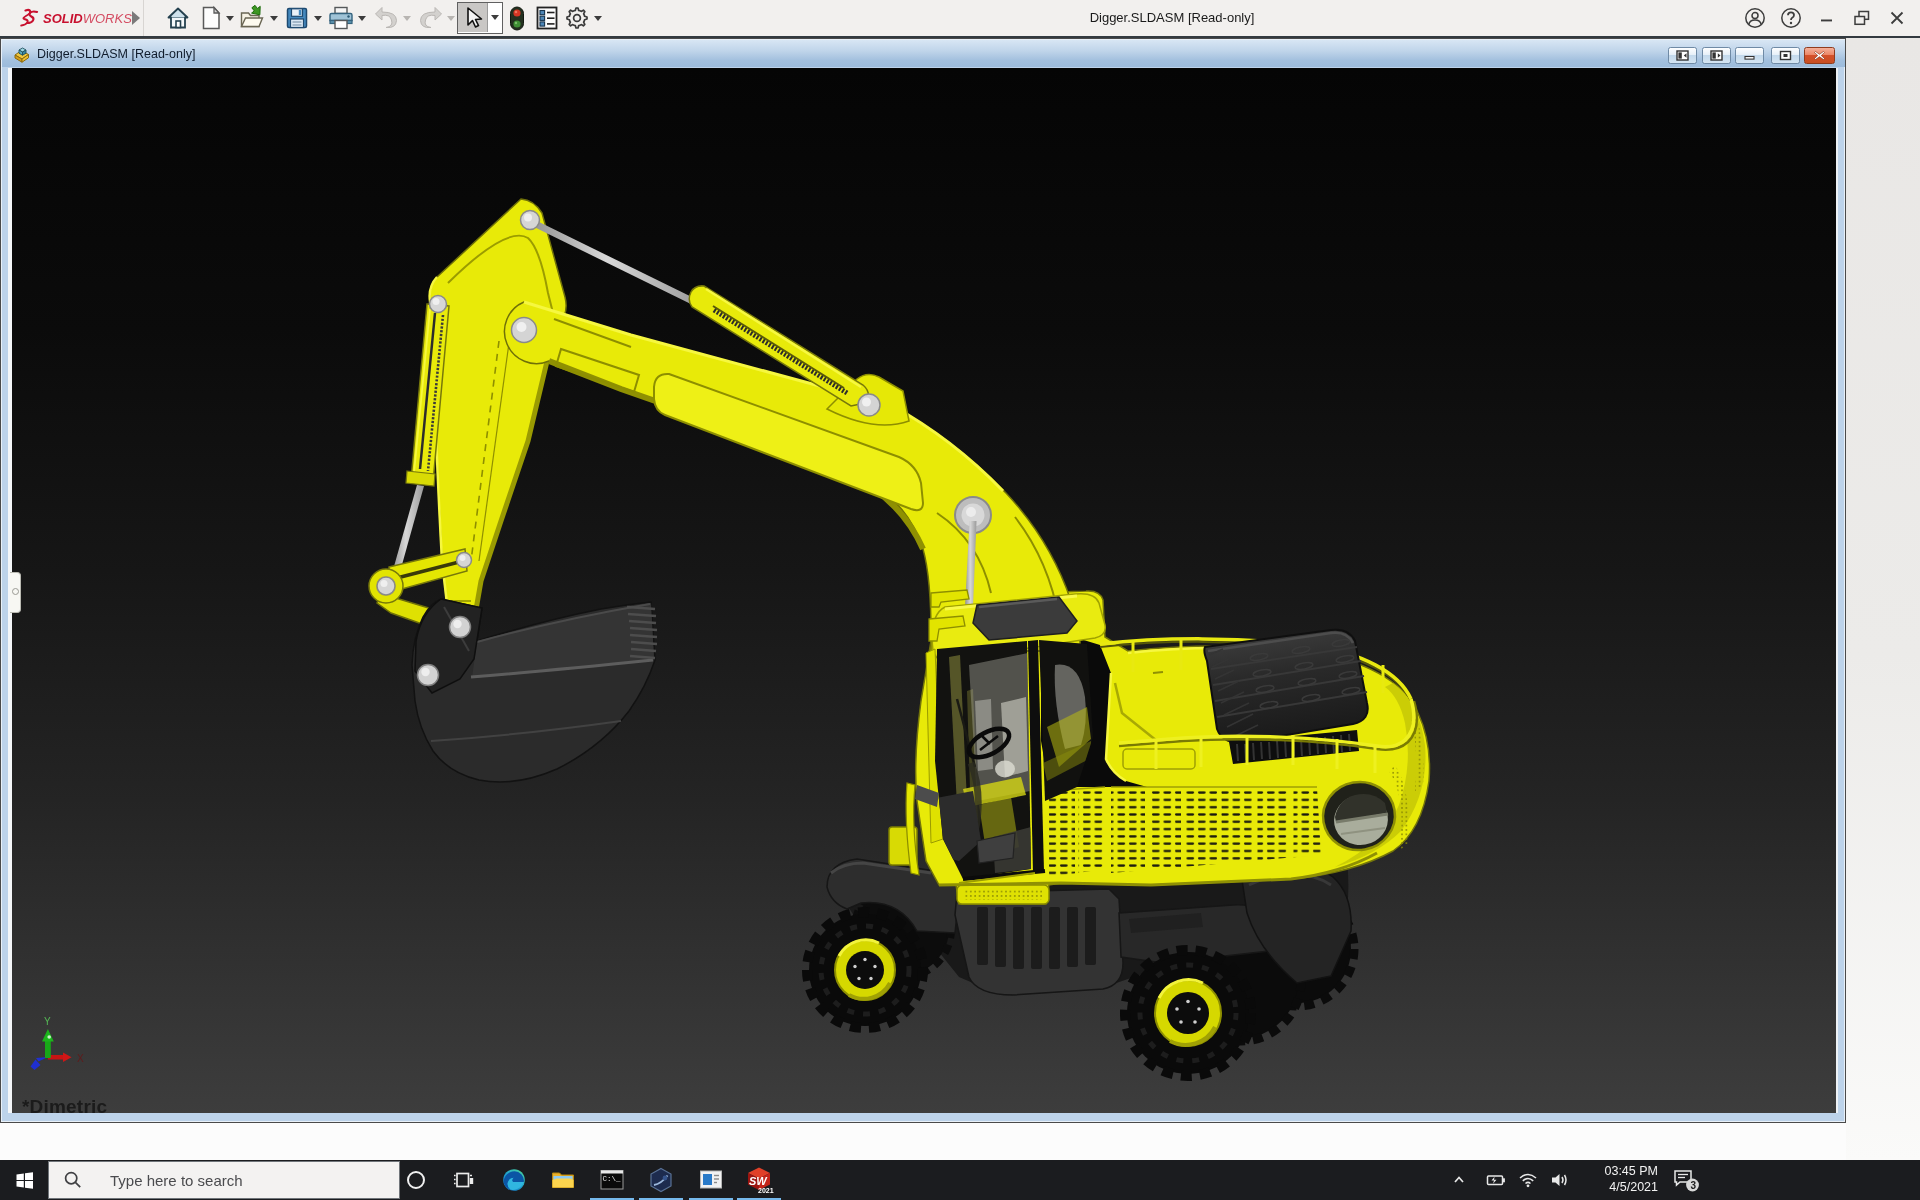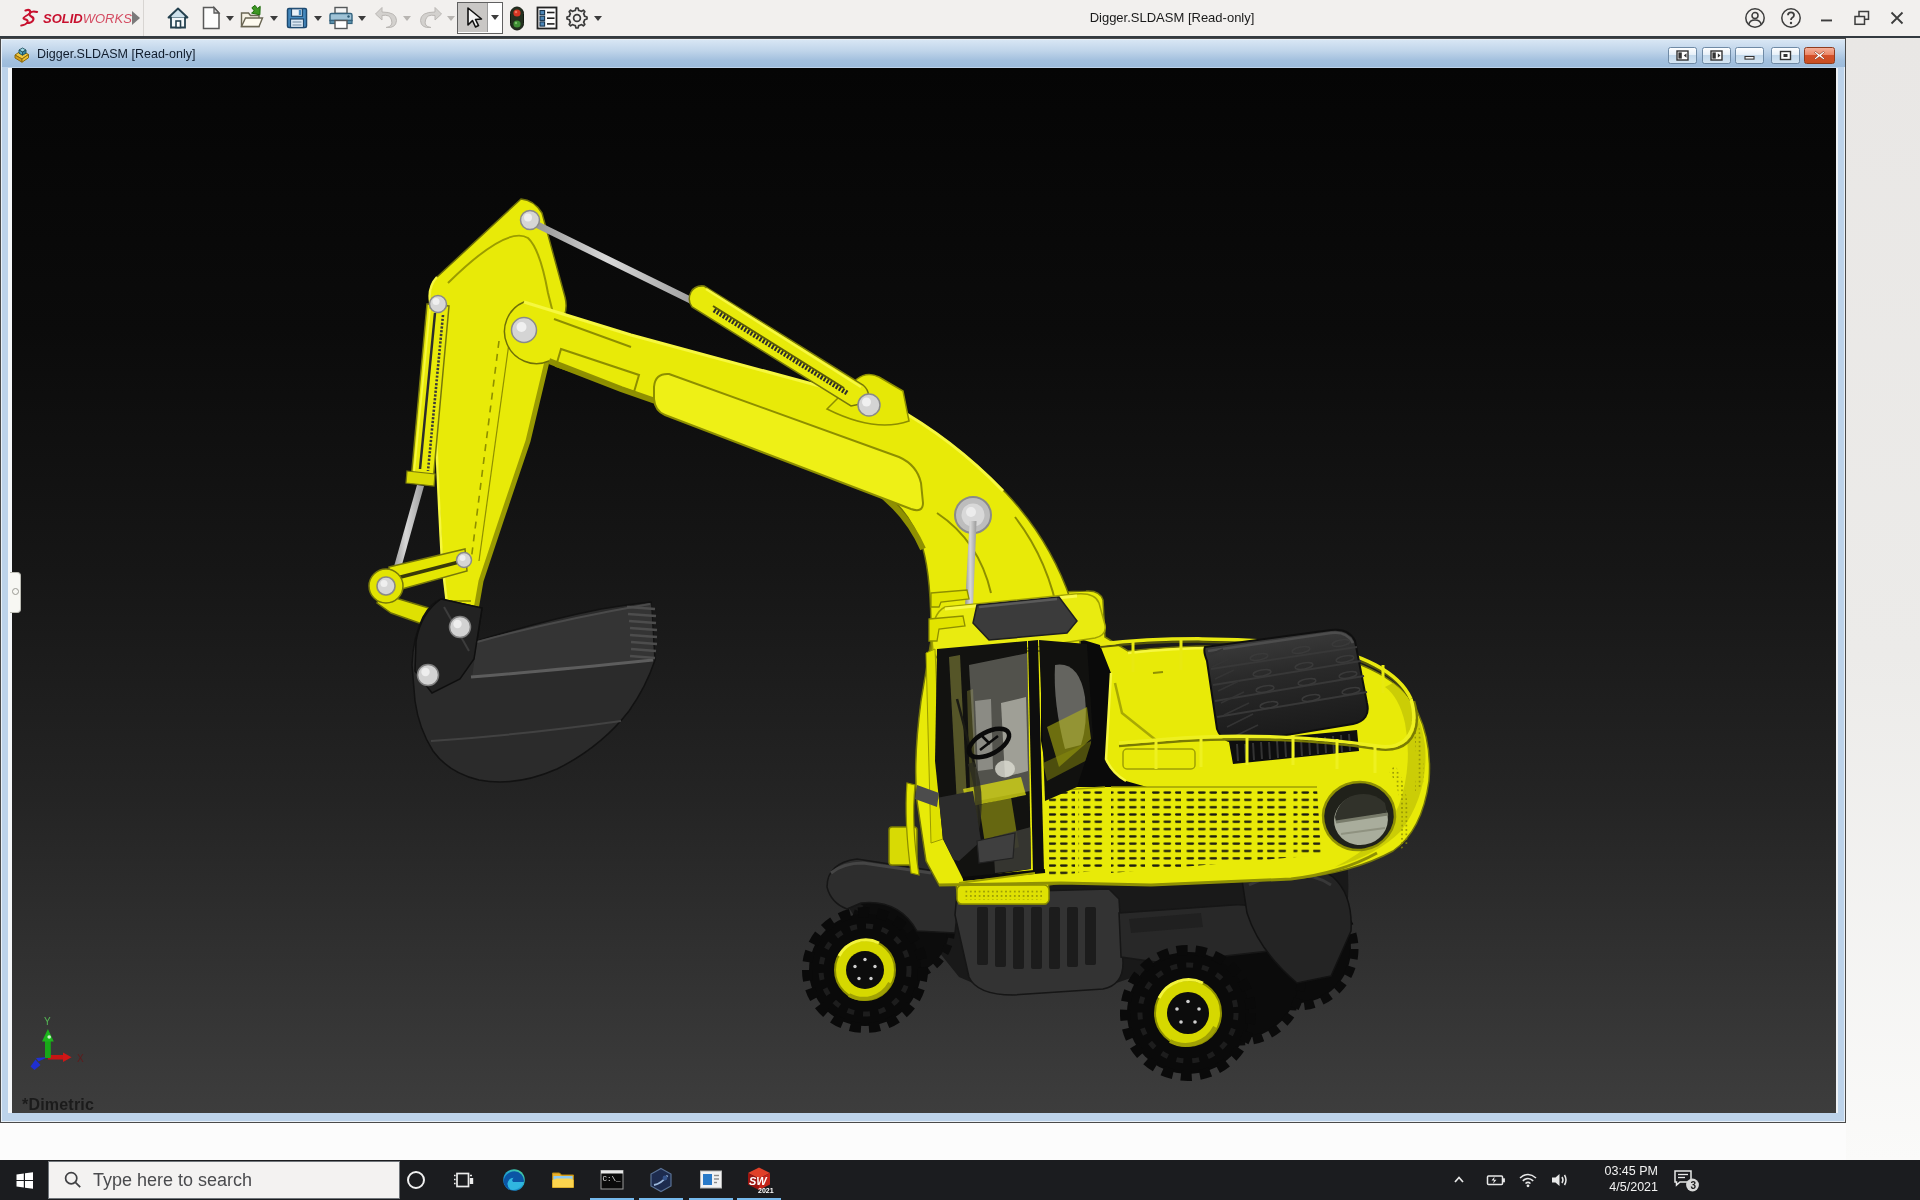--- a/index.html
+++ b/index.html
@@ -35,30 +35,30 @@
 
   
   #docwin { left:0; top:38px; width:1846px; height:1085px; background:#bdd3ea; border:1px solid #4a4a4a; box-shadow:inset 0 0 0 1px rgba(255,255,255,.65); }
   #doc-titlebar { left:1px; top:1px; width:1843px; height:27px; background:linear-gradient(180deg,#d8e6f4 0%,#c0d5ea 40%,#a3c0de 75%,#9cbbdb 100%); display:flex; align-items:center; }
   #doc-icon { margin-left:11px; width:18px; height:18px; }
   #doc-title { margin-left:6px; font-size:12.5px; color:#101c2c; }
   .docbtn { position:absolute; top:8px; width:29px; height:17px; border:1px solid #6f8aa5; border-radius:2.5px; background:linear-gradient(180deg,#fdfeff 0%,#e7f0f8 45%,#c3d9ec 50%,#d4e4f2 100%); display:flex; align-items:center; justify-content:center; }
   .docbtn.close { width:31px; background:linear-gradient(180deg,#f4b09a 0%,#ec8868 45%,#d4502a 50%,#c94f22 100%); border-color:#903c1e; }
   #viewport { left:7px; top:29px; width:1830px; height:1045px; background:linear-gradient(180deg,#050505 0%,#0b0b0b 25%,#161616 48%,#242424 70%,#333333 88%,#3d3d3d 100%); border-left:4px solid #f4f6f8; border-right:2px solid #eef2f6; }
   #viewport svg.scene { position:absolute; left:0; top:0; width:100%; height:100%; }
-  #view-label { position:absolute; left:10px; top:1028px; font-size:16px; font-weight:bold; color:#1b1b1b; letter-spacing:.2px; }
+  #view-label { position:absolute; left:10px; top:1028px; font-size:19px; font-weight:bold; color:#1b1b1b; letter-spacing:.2px; }
   #left-tab { left:9px; top:533px; width:11px; height:41px; background:#f7f7f3; border:1px solid #b9b9b1; border-left:none; border-radius:0 4px 4px 0; }
   #left-tab .dot { position:absolute; left:1.5px; top:15px; width:7px; height:7px; border:1.5px solid #9a9a94; border-radius:50%; }
 
   
   #taskbar { left:0; top:1160px; width:1920px; height:40px; background:#1b1c1f; }
   #start-btn { left:0; top:0; width:48px; height:40px; display:flex; align-items:center; justify-content:center; }
   #search-box { left:48px; top:1px; width:352px; height:38px; background:#f3f2f1; border:1px solid #70757a; display:flex; align-items:center; }
   #search-box .mag { margin-left:14px; }
-  #search-input { border:none; outline:none; background:transparent; font-size:18px; color:#3f4043; margin-left:10px; width:280px; font-family:"Liberation Sans",sans-serif; }
+  #search-input { border:none; outline:none; background:transparent; font-size:15px; color:#3f4043; margin-left:27px; width:280px; font-family:"Liberation Sans",sans-serif; }
   #search-input::placeholder { color:#4a4b4e; opacity:1; }
   .tb-icon { position:absolute; top:4px; width:32px; height:32px; display:flex; align-items:center; justify-content:center; }
   .runline { position:absolute; top:37.5px; height:2.5px; width:44px; background:#76b9ed; }
   .tray-icon { position:absolute; top:11px; }
   #clock { left:1576px; top:4px; width:82px; text-align:right; color:#f2f2f2; font-size:12.5px; line-height:15.5px; }
 </style>
 </head>
 <body>
 
 <div id="main-titlebar" class="abs">

